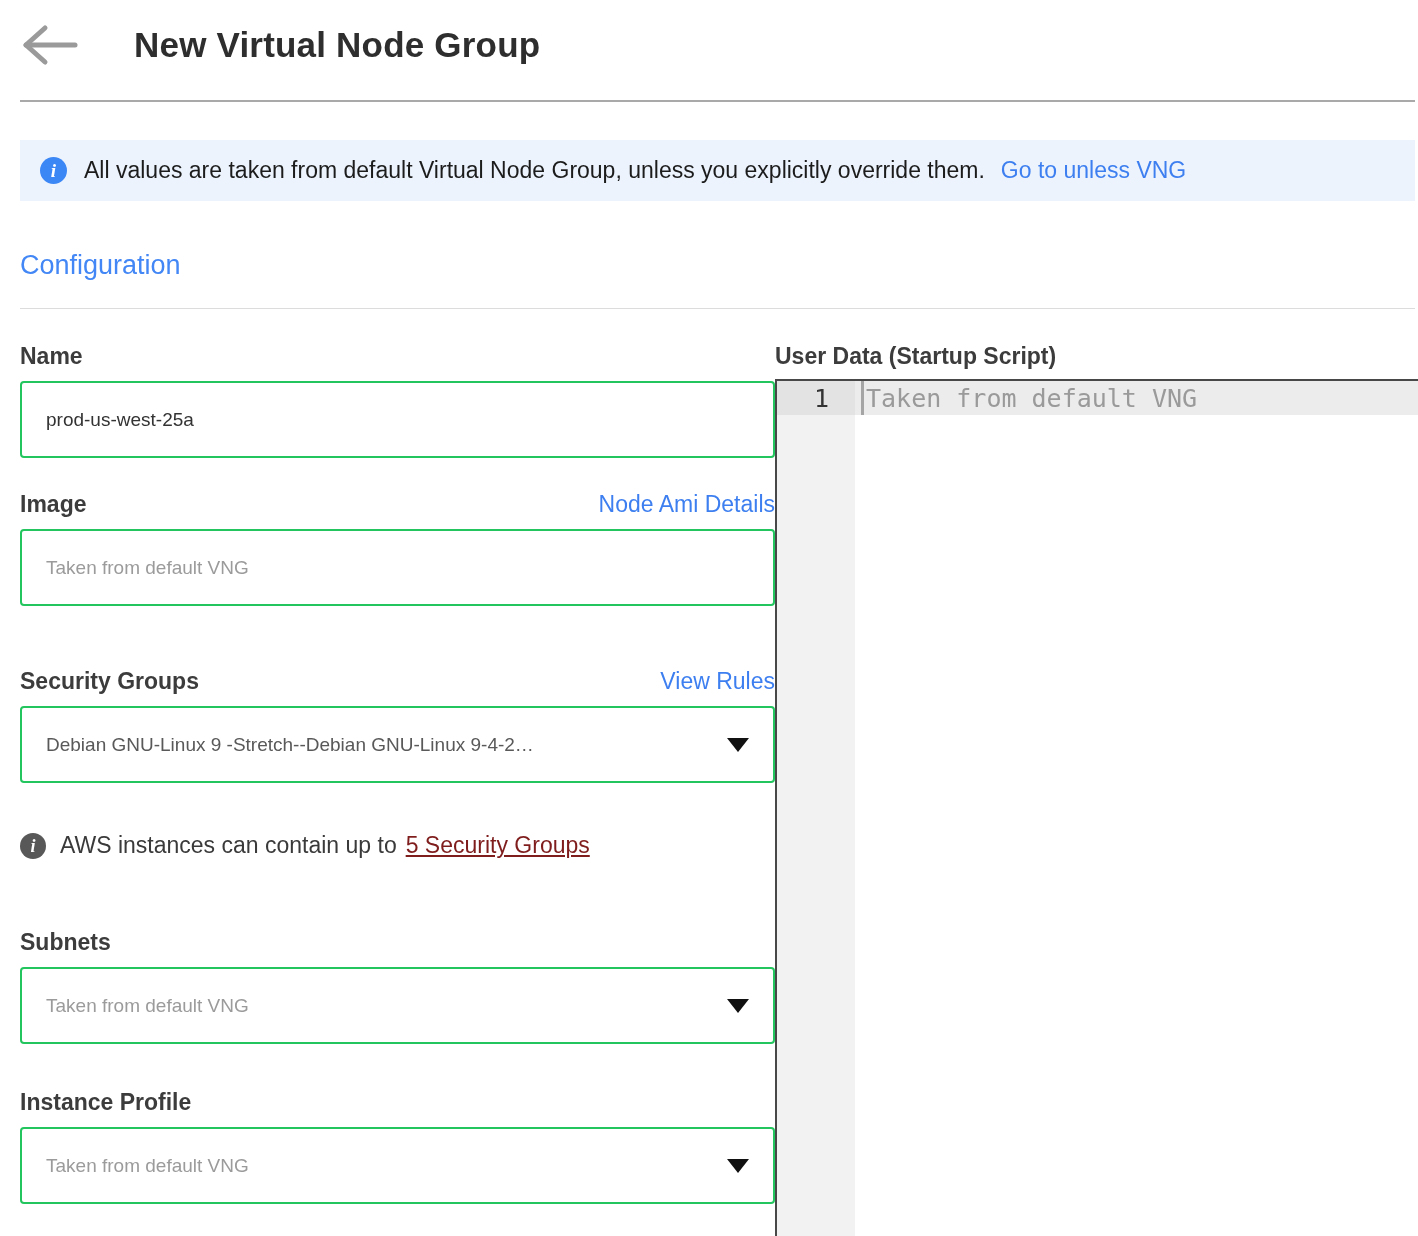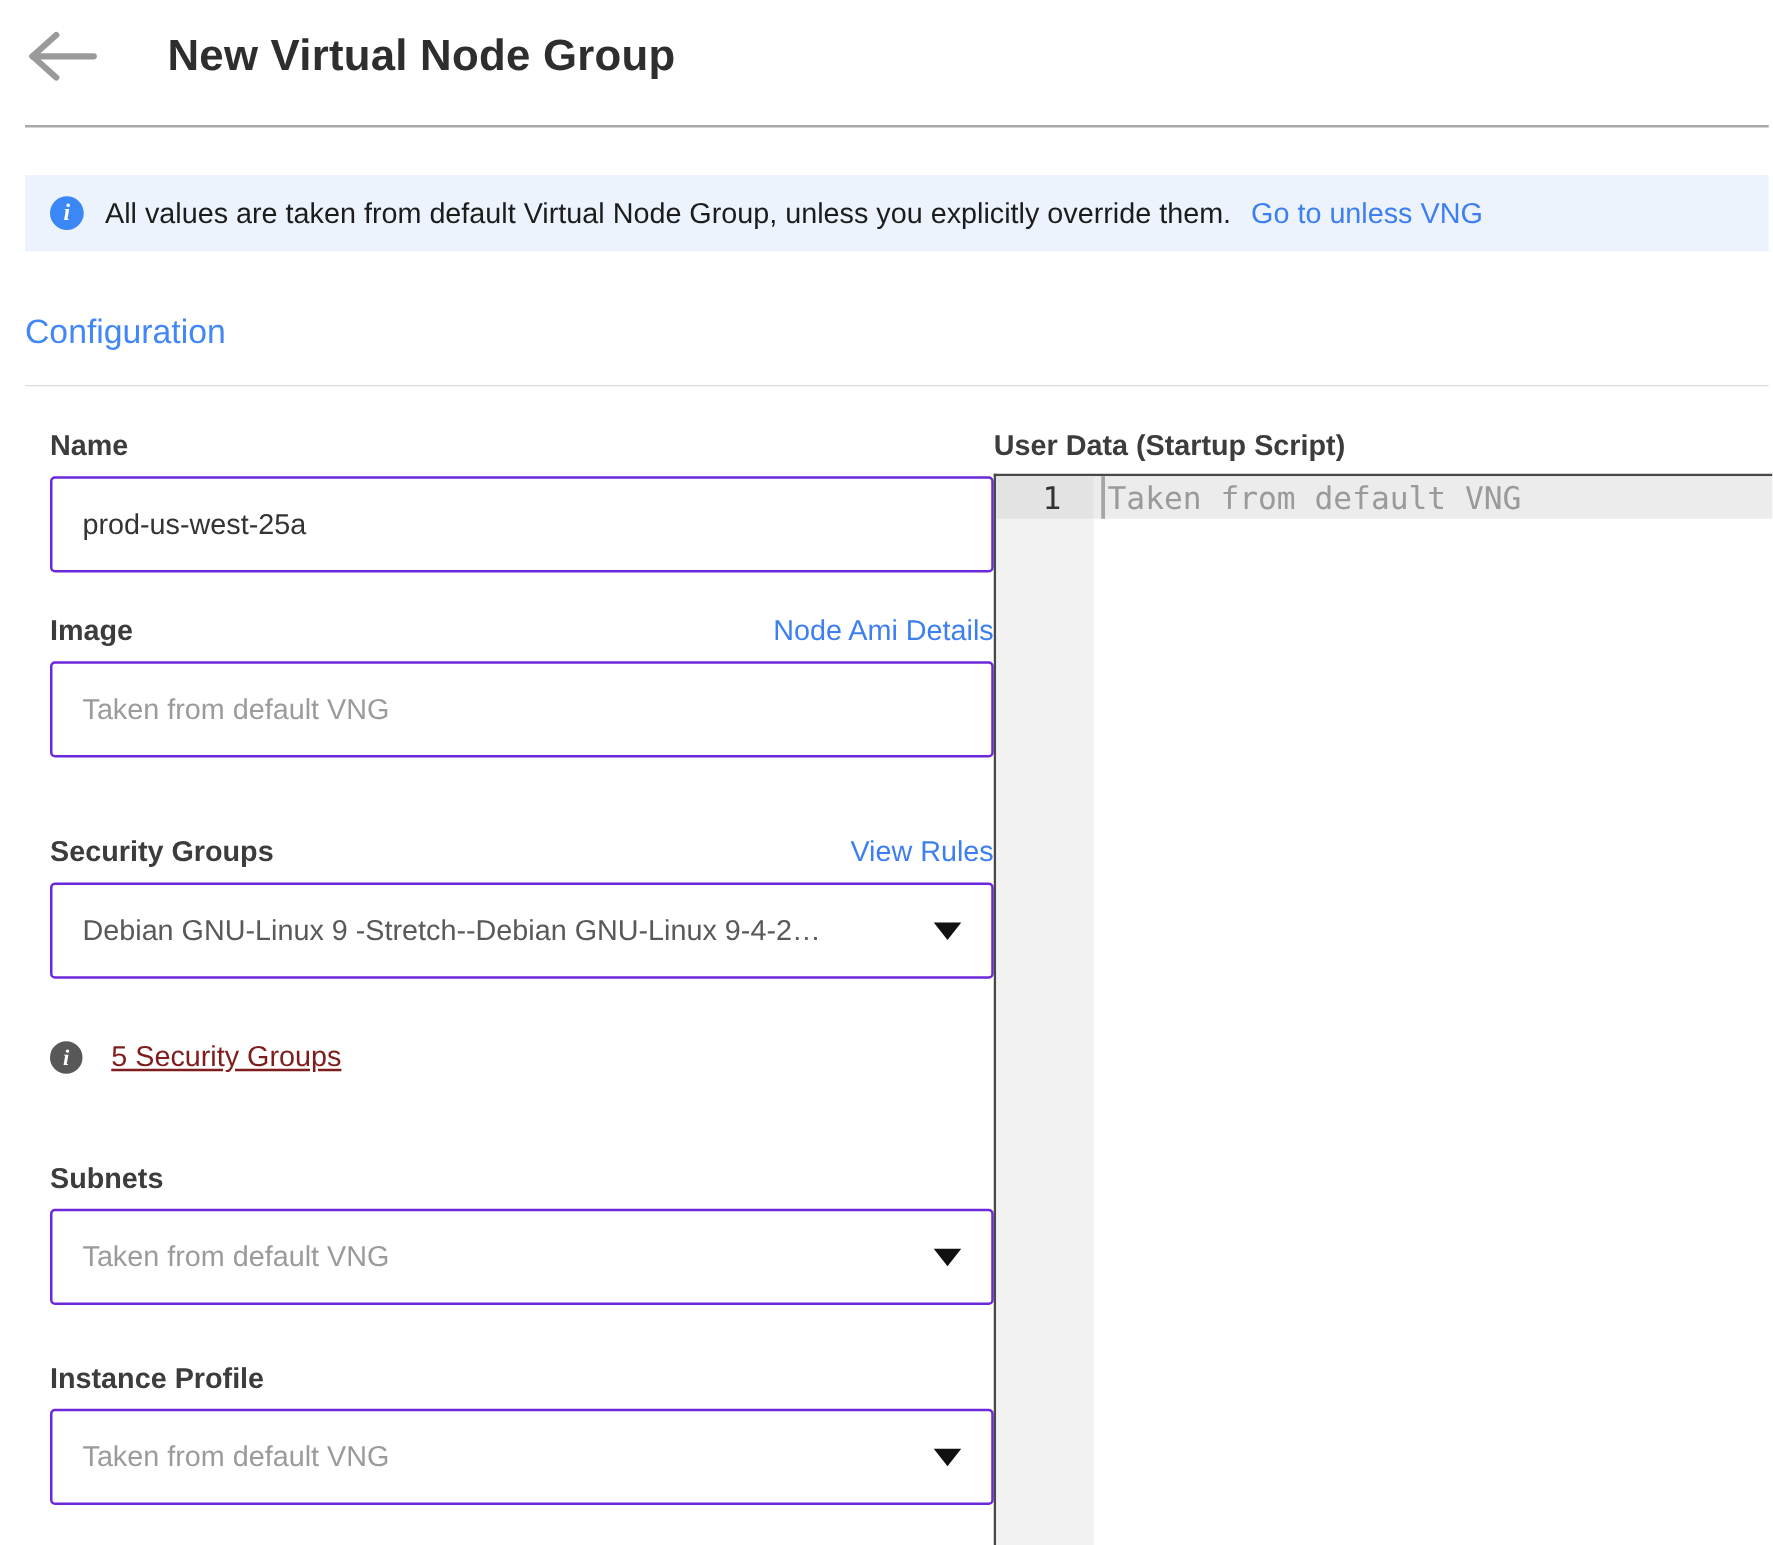--- a/index.html
+++ b/index.html
@@ -35,35 +35,35 @@
     font-size: 19px; line-height: 27px; text-align: center;
     margin-right: 17px; flex: none;
   }
   .banner-link { color: #3d7ff0; margin-left: 16px; text-decoration: none; cursor: pointer; white-space: nowrap; }
 
   
   .section-title { margin: 48px 0 0 20px; font-size: 27px; line-height: 33px; color: #4287f5; }
 
   
   .columns { display: flex; margin-left: 20px; margin-top: 33px; align-items: flex-start; }
-  .form-col { width: 755px; flex: none; margin-left: 20px; }
+  .form-col { width: 755px; flex: none; }
   .editor-col { flex: 1; min-width: 0; }
 
   .label-row {
     display: flex; justify-content: space-between; align-items: baseline;
     font-size: 23px; font-weight: 600; color: #3c3c3c; line-height: 28px;
   }
   .field-link { font-size: 23px; font-weight: 400; color: #3d7ff0; text-decoration: none; cursor: pointer; }
 
   .text-input, .select-box {
     margin-top: 11px; width: 100%; height: 77px;
-    border: 2px solid #6d28d9; border-radius: 4px;
+    border: 2px solid #22c55e; border-radius: 4px;
     background: #fff;
     font-family: "Liberation Sans", sans-serif;
-    font-size: 23px; color: #333;
+    font-size: 19px; color: #333;
     padding: 0 24px;
     outline: none;
   }
   .text-input::placeholder { color: #9b9b9b; opacity: 1; }
 
   .select-box {
     display: flex; align-items: center; justify-content: space-between;
     cursor: pointer;
   }
   .select-text { color: #595959; white-space: nowrap; overflow: hidden; text-overflow: ellipsis; }
@@ -157,20 +157,21 @@
         <a class="field-link">View Rules</a>
       </div>
       <div class="select-box">
         <span class="select-text">Debian GNU-Linux 9 -Stretch--Debian GNU-Linux 9-4-2…</span>
         <span class="caret-down"></span>
       </div>
     </div>
 
     <div class="note-row">
       <div class="info-icon-gray">i</div>
+      <span>AWS instances can contain up to</span>
       <a class="note-link">5 Security Groups</a>
     </div>
 
     <div class="mt-subnets">
       <div class="label-row">
         <span>Subnets</span>
       </div>
       <div class="select-box">
         <span class="select-text placeholder">Taken from default VNG</span>
         <span class="caret-down"></span>

